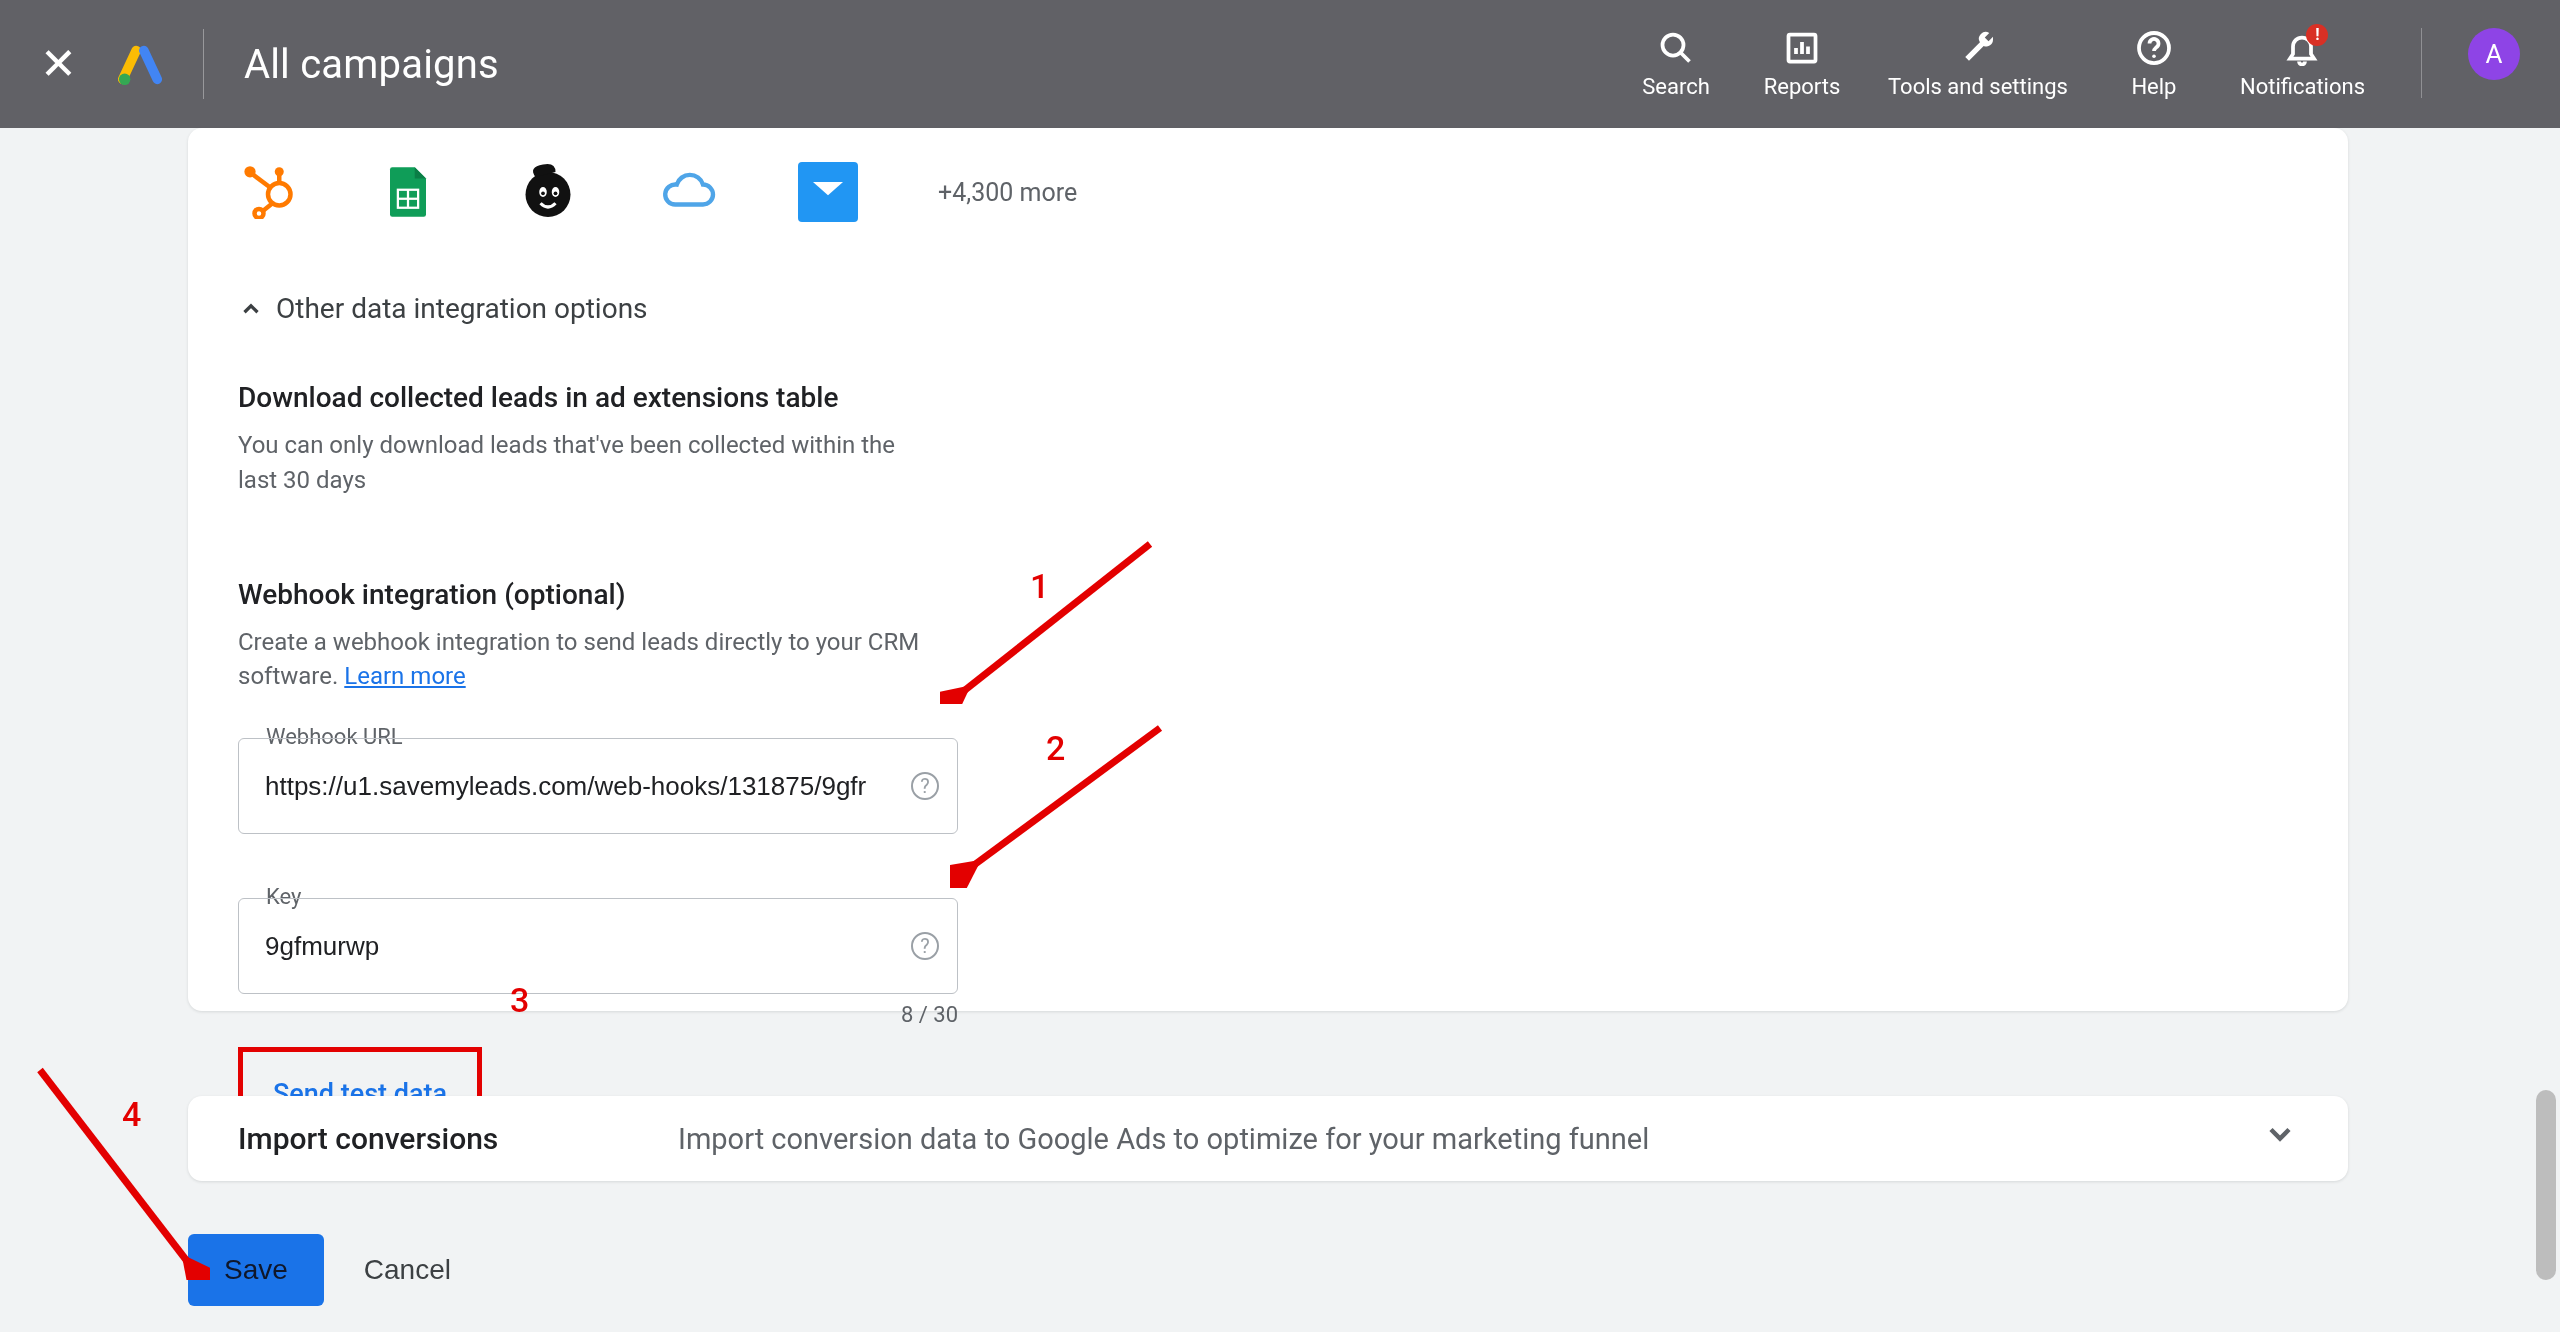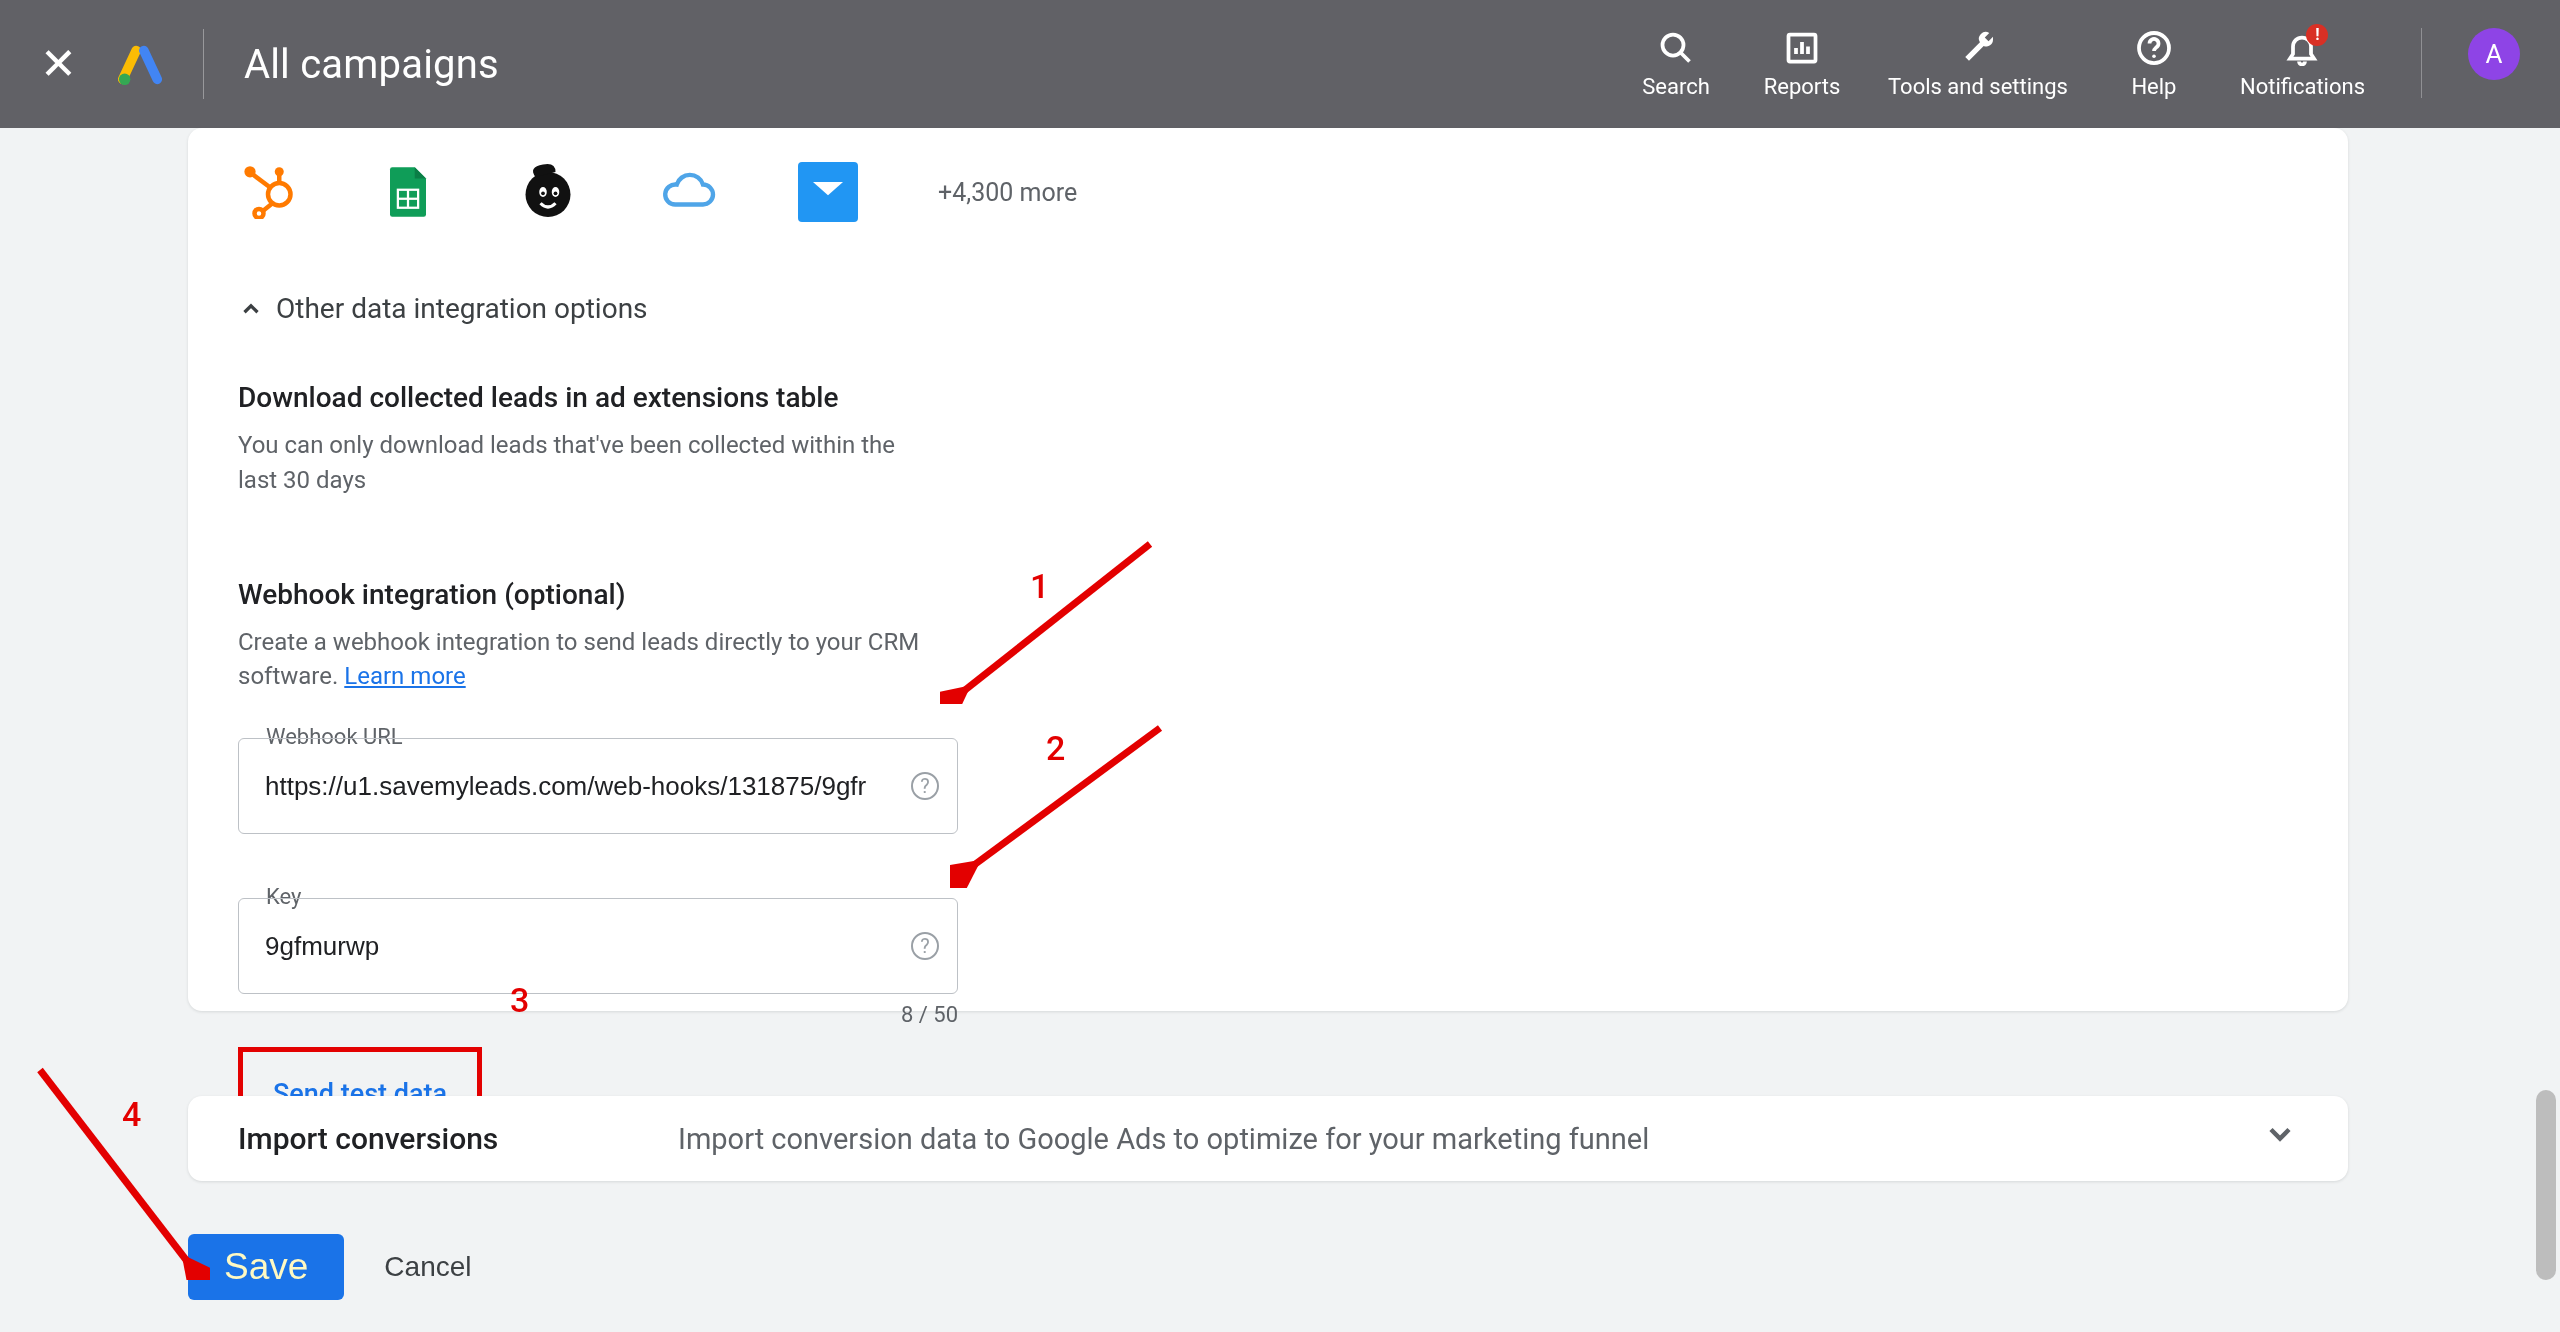--- a/index.html
+++ b/index.html
@@ -137,24 +137,24 @@
   .import-title { font-size:30px; color:#202124; font-weight:500; width:440px; }
   .import-desc { font-size:29px; color:#5f6368; flex:1; }
   .import-chev { font-size:36px; color:#5f6368; }
 
   
   .footer-btns {
     position:absolute; left:188px; top:1234px;
     display:flex; align-items:center; gap:40px;
   }
   .btn-save {
-    background:#1a73e8; color:#fef9c3;
+    background:#1a73e8; color:#0f172a;
     border:none; border-radius:6px;
-    font-size:37px; font-weight:500;
-    padding:12px 36px; cursor:pointer;
+    font-size:28px; font-weight:500;
+    padding:20px 36px; cursor:pointer;
   }
   .btn-cancel {
     background:none;border:none;
     font-size:28px; color:#3c4043; font-weight:500;
     cursor:pointer;
   }
 
   
   .ann-num {
     position:absolute; font-size:34px; color:#e30000; font-weight:500;
@@ -316,21 +316,21 @@
   </div>
 
   
   <div class="field-wrap" style="margin-top:64px;">
     <div class="field-legend">Key</div>
     <div class="field-box">
       <input type="text" value="9gfmurwp" style="">
       <div class="help-circle">?</div>
     </div>
   </div>
-  <div class="counter">8 / 50</div>
+  <div class="counter">8 / 30</div>
 
   
   <div class="send-test">Send test data</div>
 </div>
 
 <div class="import-card">
   <div class="import-title">Import conversions</div>
   <div class="import-desc">Import conversion data to Google Ads to optimize for your marketing funnel</div>
   <div class="import-chev">
     <svg viewBox="0 0 24 24" width="36" height="36" fill="none" stroke="#5f6368" stroke-width="3">

